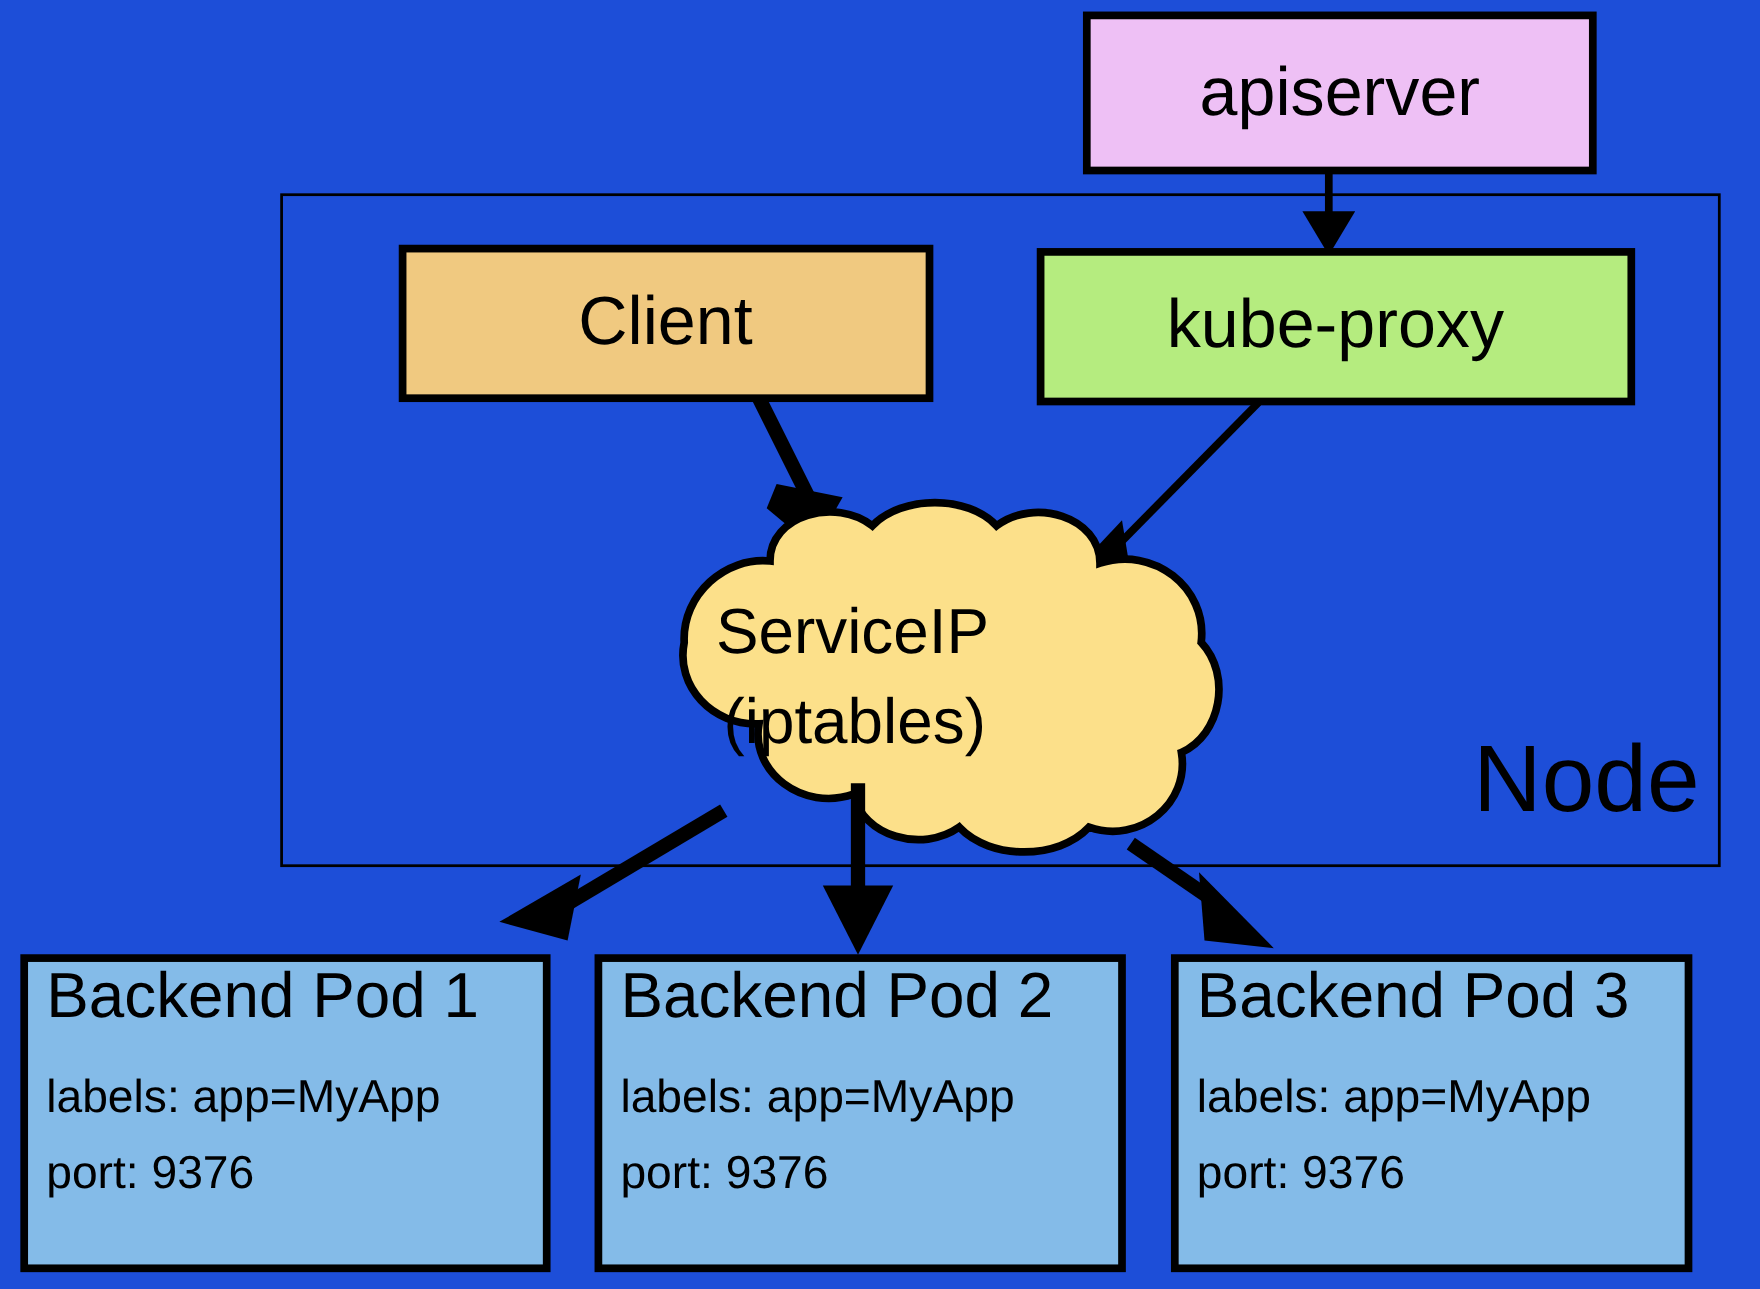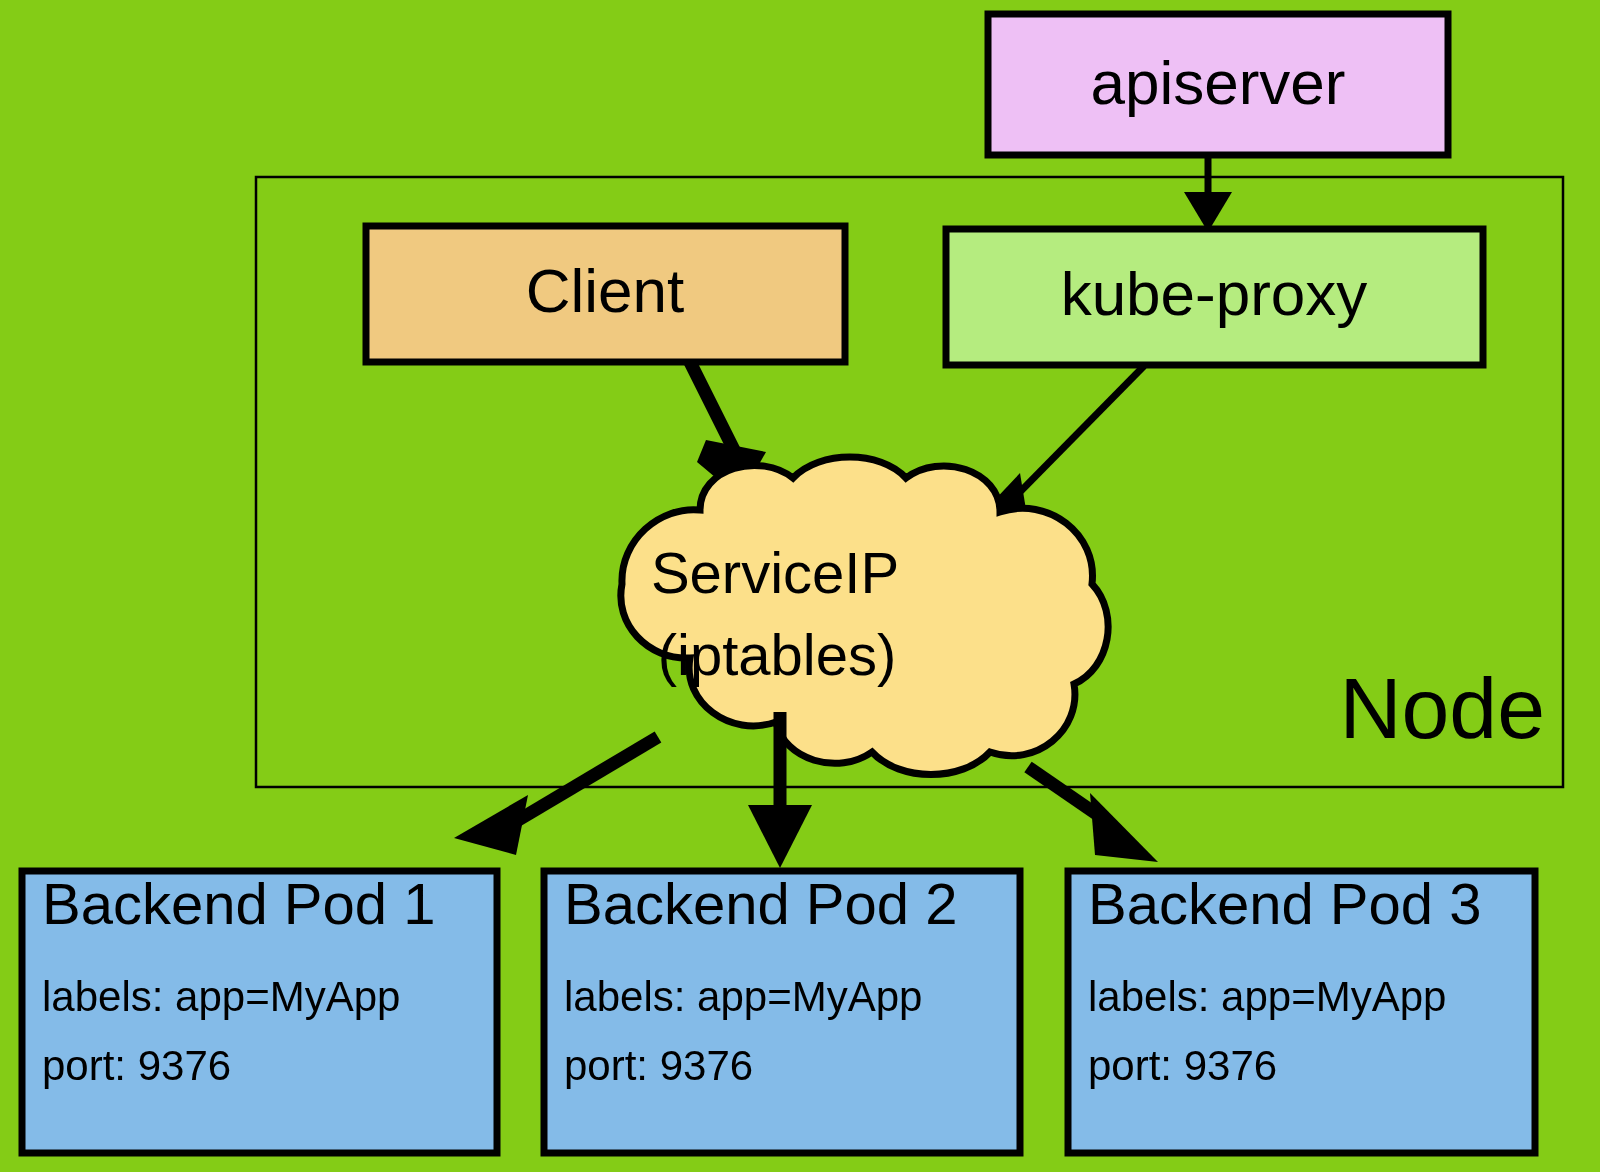--- a/index.html
+++ b/index.html
@@ -7,21 +7,21 @@
     padding: 0;
     background: #ffffff;
   }
   body {
     font-family: "Liberation Sans", sans-serif;
   }
   #canvas {
     position: relative;
     width: 1600px;
     height: 1172px;
-    background: #84cc16;
+    background: #1d4ed8;
     overflow: hidden;
   }
   #diagram-svg {
     position: absolute;
     left: 0;
     top: 0;
     width: 1600px;
     height: 1172px;
   }
   .node-text {

